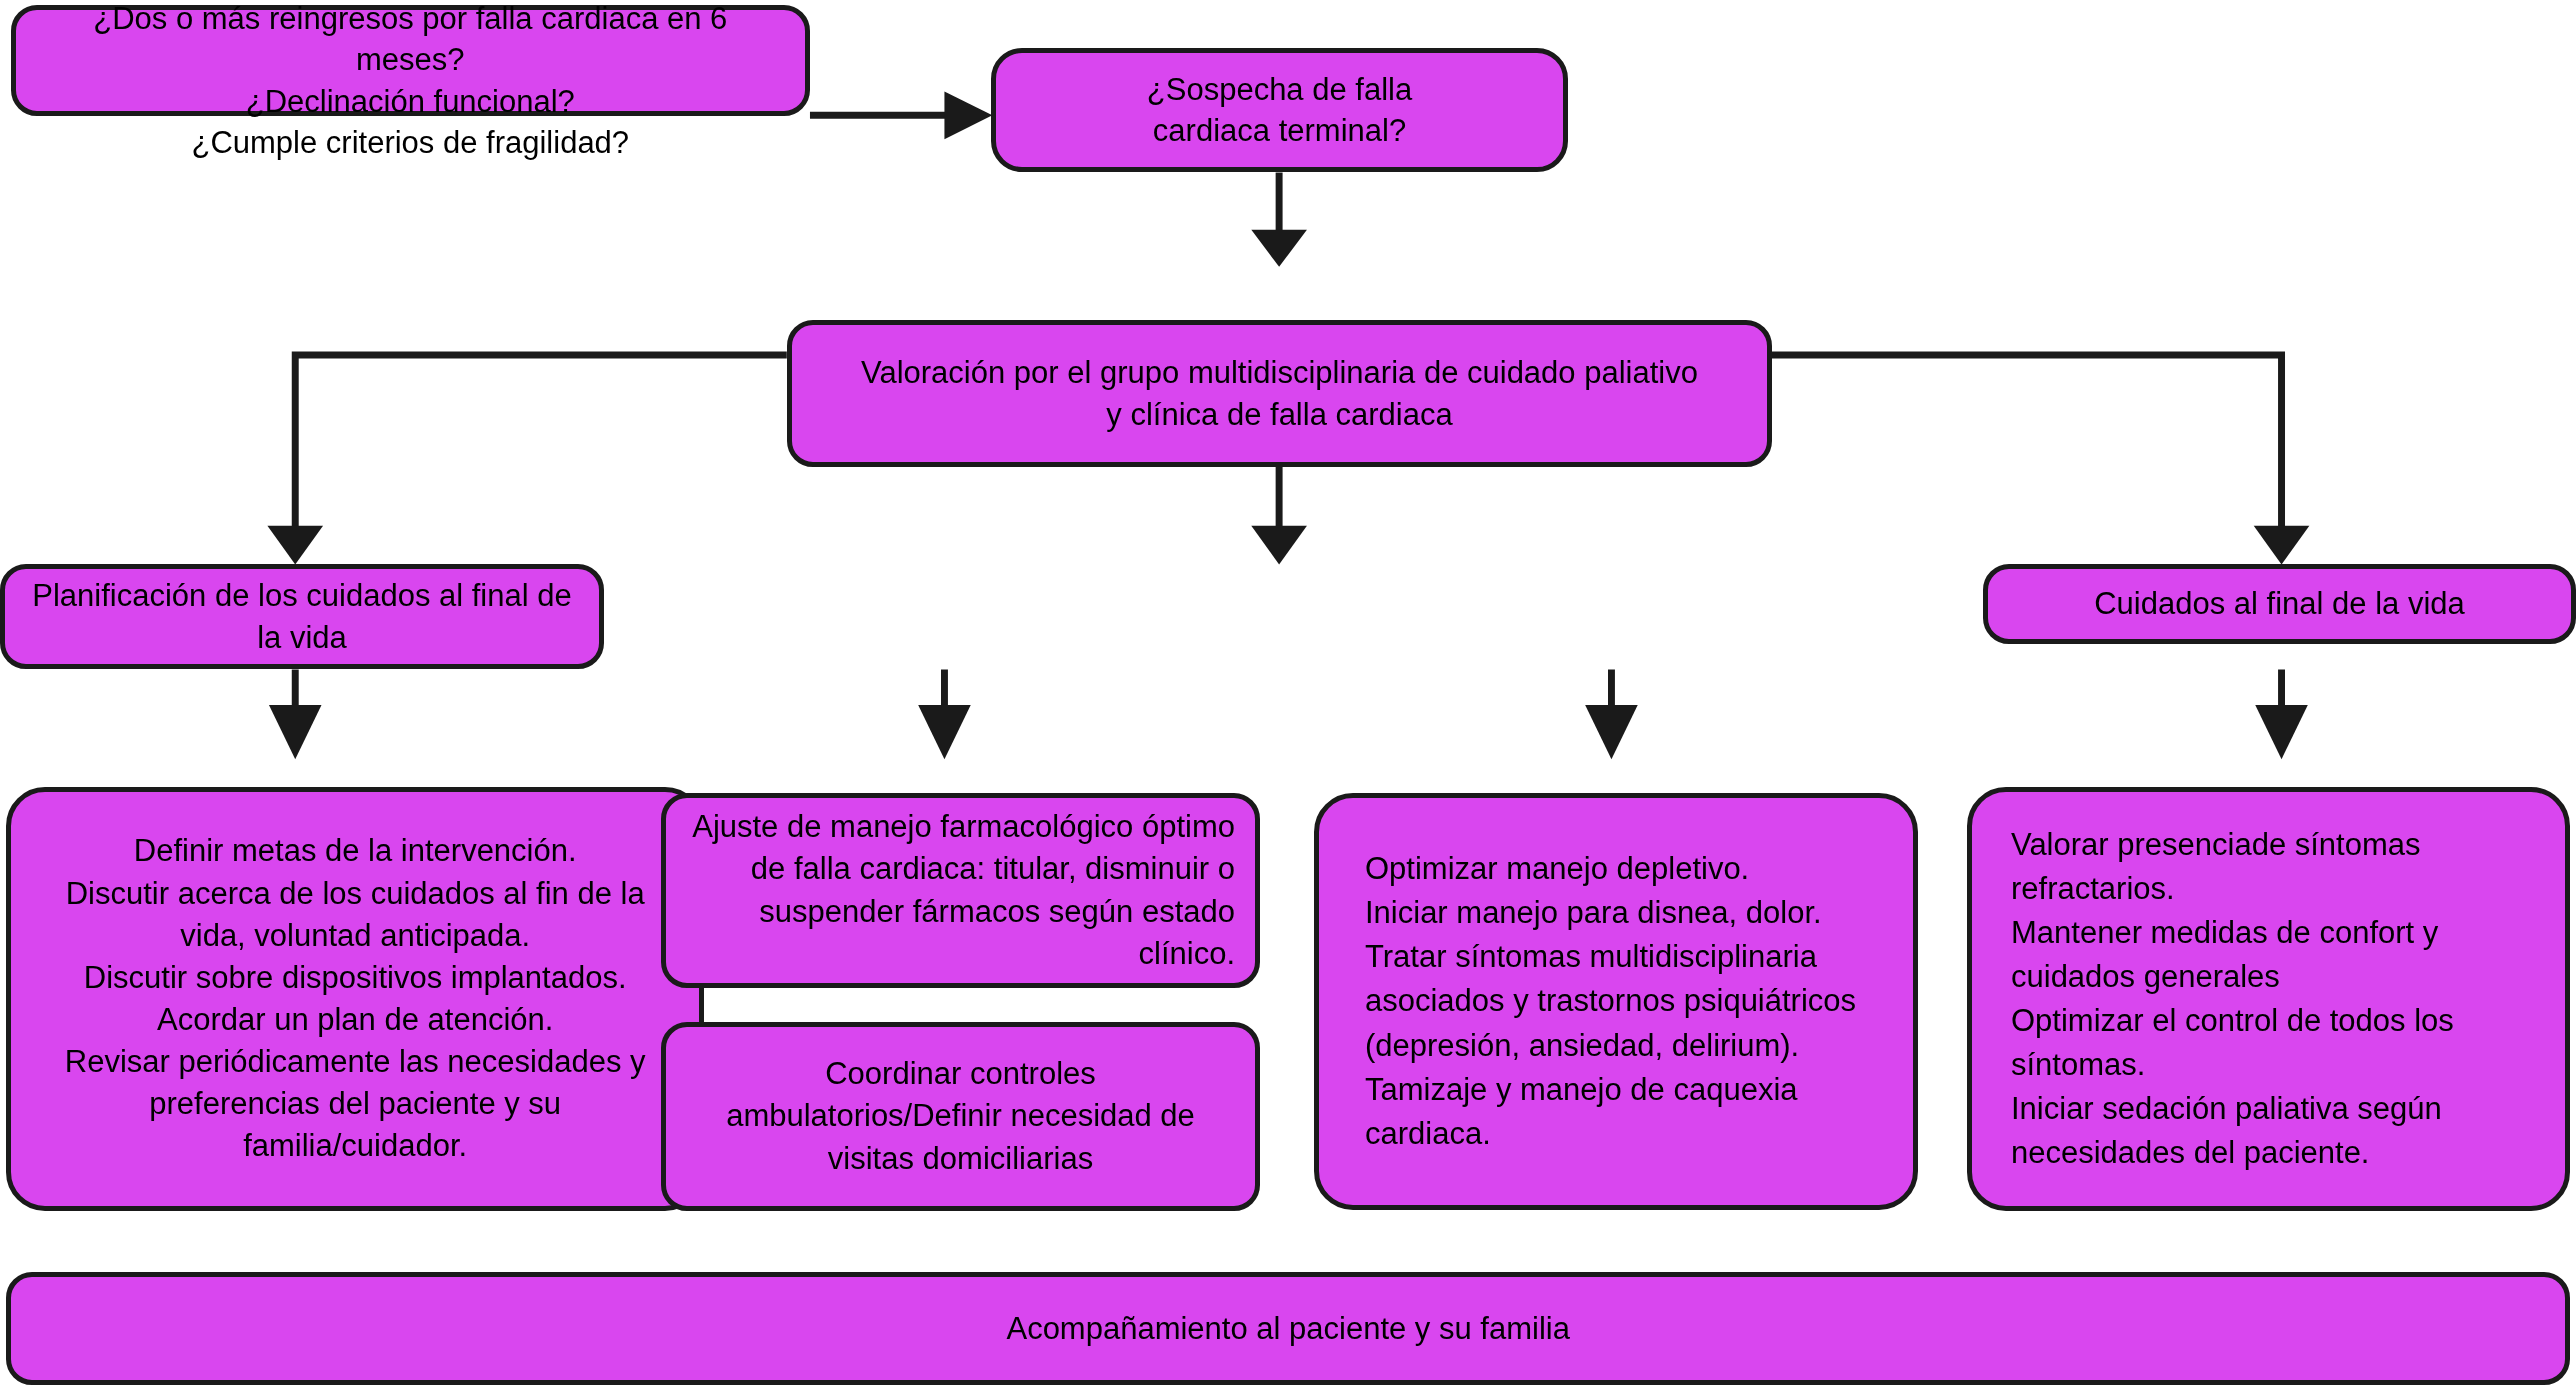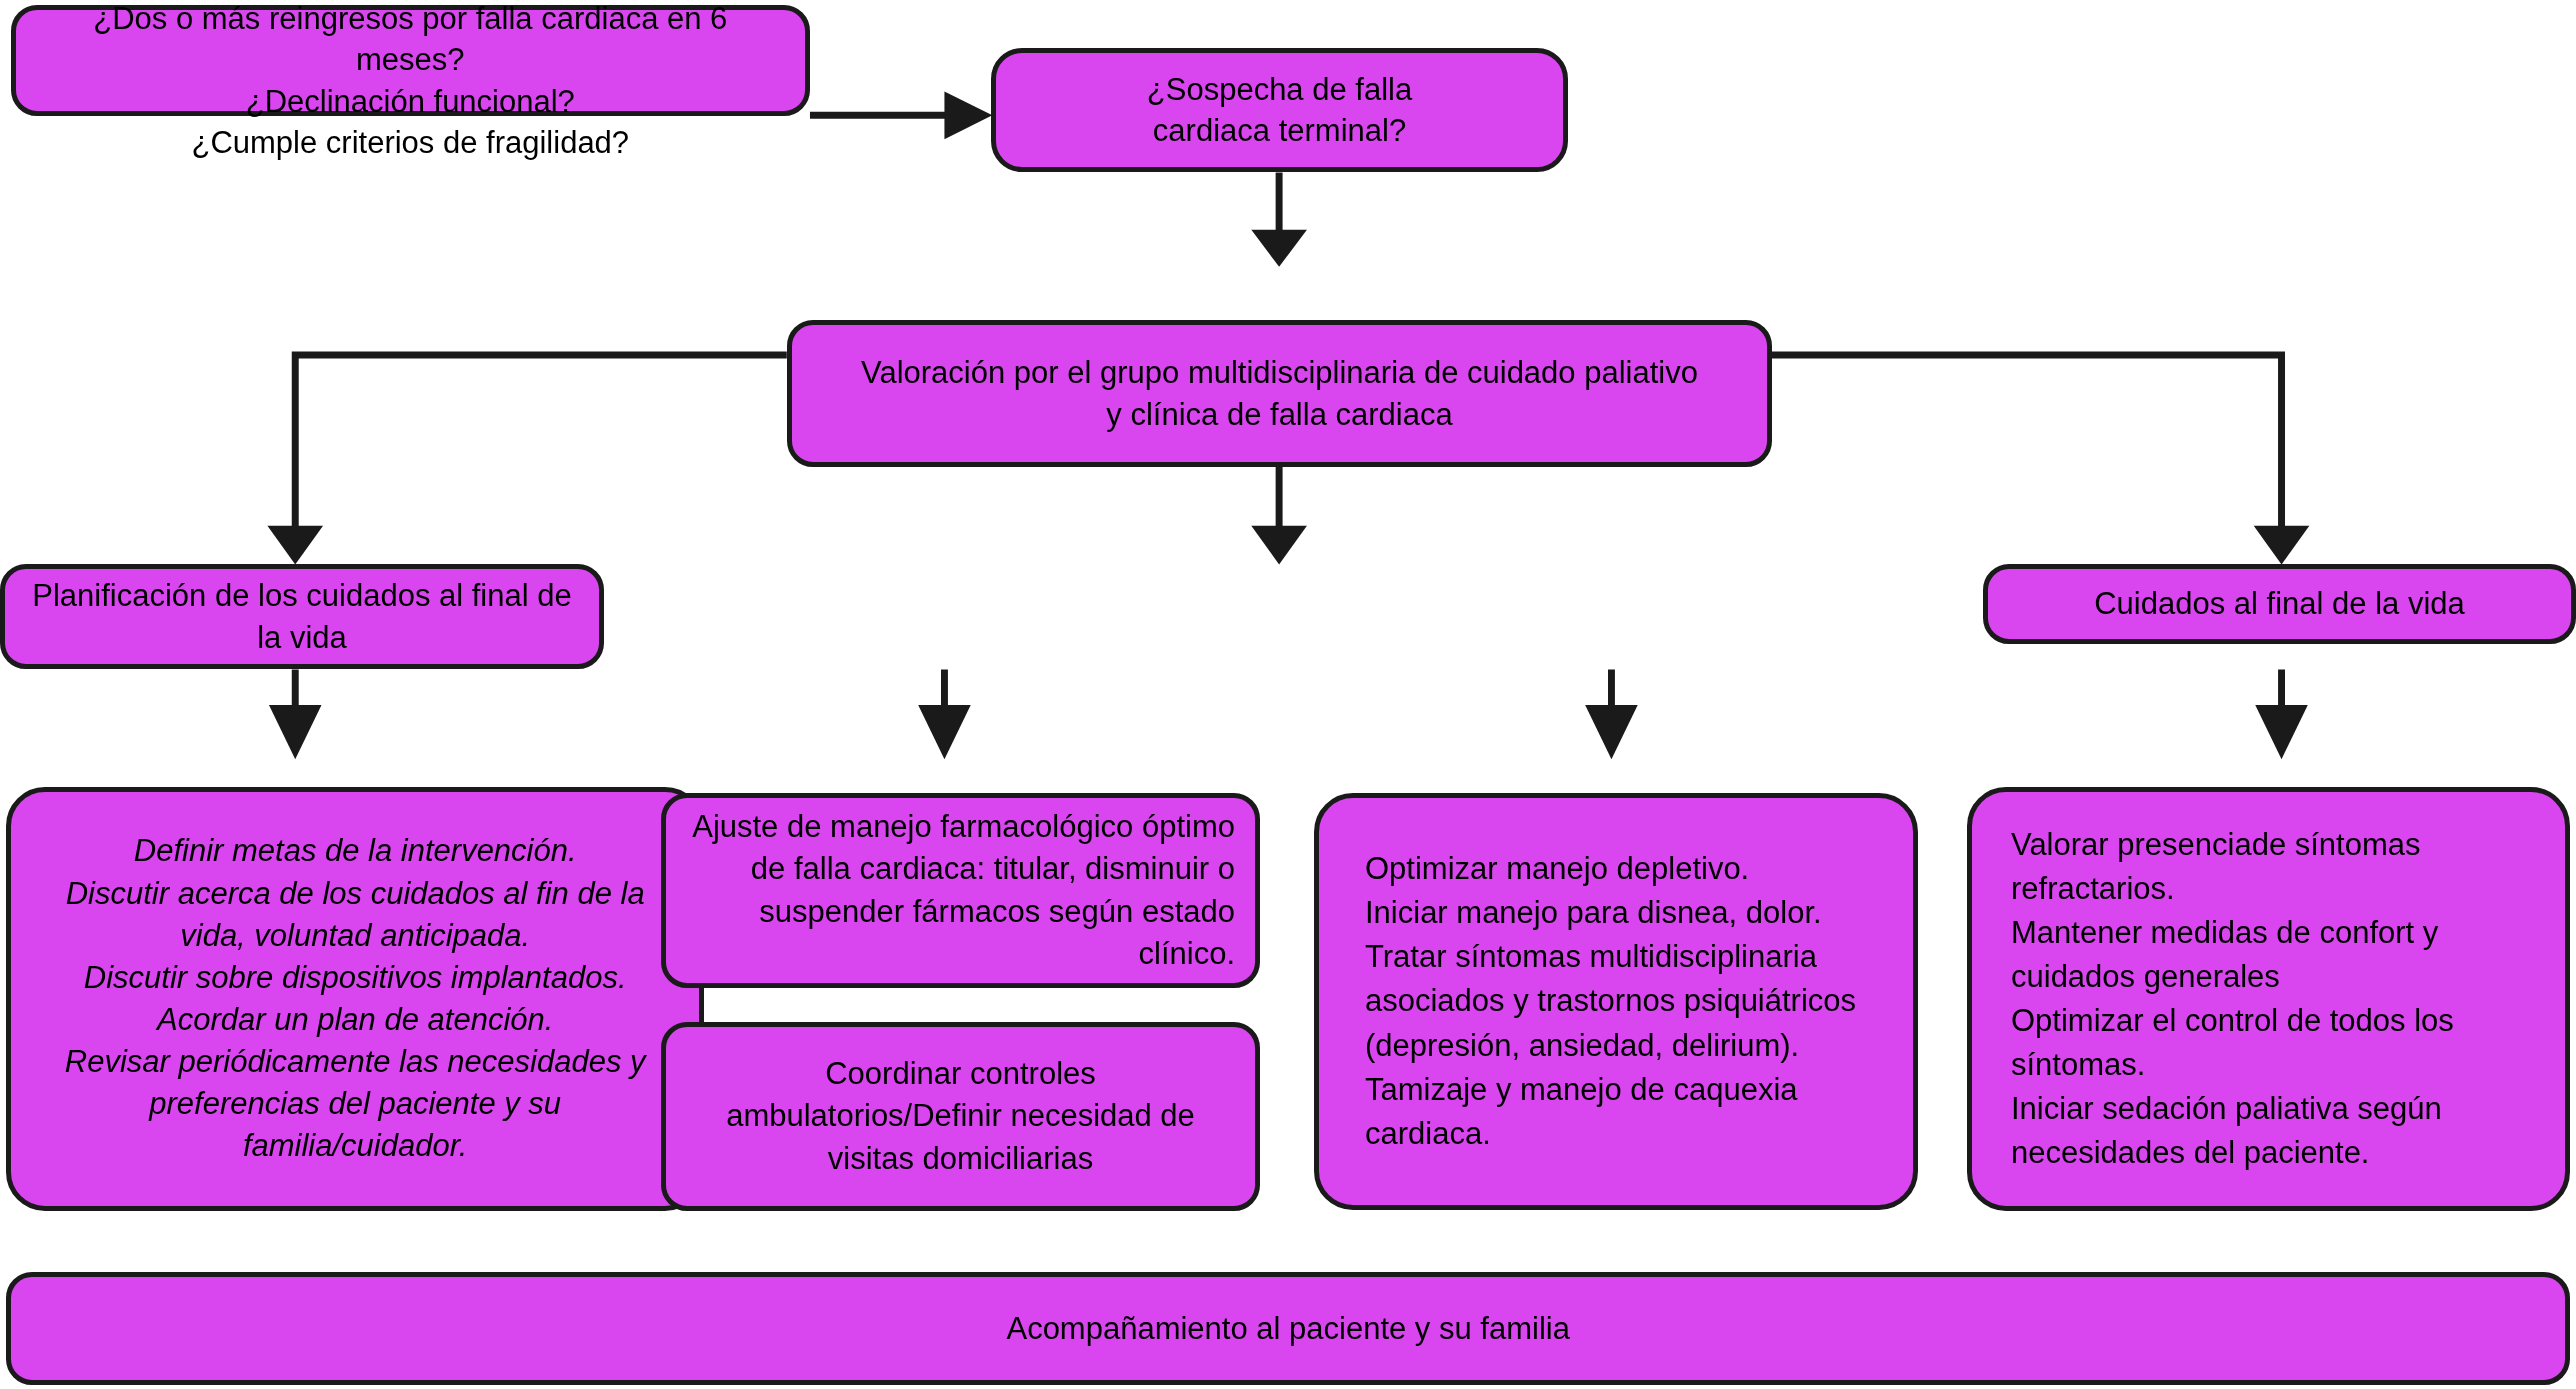--- a/index.html
+++ b/index.html
@@ -120,21 +120,21 @@
 
   <div class="node center" style="left:0px; top:564px; width:604px; height:105px;">
     <span class="txt">Planificación de los cuidados al final de la vida</span>
   </div>
 
 
   <div class="node center" style="left:1983px; top:564px; width:593px; height:80px;justify-content:flex-end;">
     <span class="txt">Cuidados al final de la vida</span>
   </div>
 
-  <div class="node center" style="left:6.2px; top:787px; width:698px; height:424px; border-radius:39px;font-style:italic;">
+  <div class="node center" style="left:6.2px; top:787px; width:698px; height:424px; border-radius:39px;">
     <span class="txt" style="padding:0 26px; line-height:1.36;">Definir metas de la intervención.
 Discutir acerca de los cuidados al fin de la vida, voluntad anticipada.
 Discutir sobre dispositivos implantados.
 Acordar un plan de atención.
 Revisar periódicamente las necesidades y preferencias del paciente y su familia/cuidador.</span>
   </div>
 
   <div class="node center" style="left:661px; top:793px; width:599px; height:195px;">
     <span class="txt" style="padding:0 20px; line-height:1.36;text-align:right;">Ajuste de manejo farmacológico óptimo de falla cardiaca: titular, disminuir o suspender fármacos según estado clínico.</span>
   </div>

